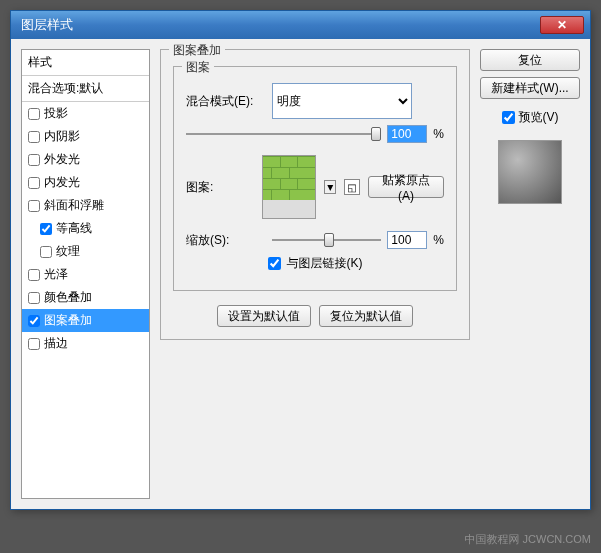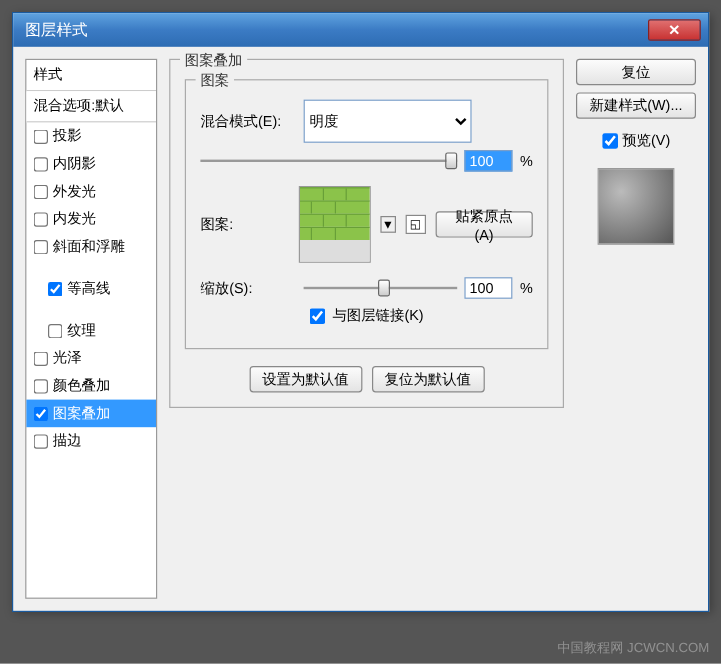--- a/index.html
+++ b/index.html
@@ -2,26 +2,26 @@
 <html><head>
 <meta charset="utf-8">
 <style>
 * { box-sizing: border-box; margin: 0; padding: 0; font-family: 'Microsoft YaHei', SimSun, sans-serif; font-size: 12px; }
 body { background: #555; padding: 10px; }
 .window { width: 581px; height: 500px; background: #f0f0f0; border: 1px solid #1a5a9e; box-shadow: 2px 2px 8px rgba(0,0,0,0.3); }
 .titlebar { height: 28px; background: linear-gradient(to bottom, #5fa3e0, #3b7bc4 50%, #2d6cb3); display: flex; align-items: center; justify-content: space-between; padding: 0 6px; color: #fff; }
 .titlebar-text { font-size: 13px; padding-left: 4px; }
 .close-btn { width: 44px; height: 18px; background: linear-gradient(to bottom, #e07070, #c83232); border: 1px solid #8a2020; border-radius: 2px; display: flex; align-items: center; justify-content: center; color: #fff; font-weight: bold; cursor: pointer; }
 .content { display: flex; padding: 10px; gap: 10px; height: calc(100% - 28px); }
-.left-panel { width: 110px; border: 1px solid #999; background: #fff; }
+.left-panel { width: 129px; border: 1px solid #999; background: #fff; }
 .styles-hdr { padding: 4px 6px; border-bottom: 1px solid #ccc; }
 .blend-hdr { padding: 4px 6px; border-bottom: 1px solid #ccc; background: #fff; }
 .style-list { }
 .style-item { padding: 3px 6px; display: flex; align-items: center; gap: 4px; cursor: pointer; }
-.style-item.indent { padding-left: 18px; margin-top: 12px; }
+.style-item.indent { padding-left: 18px; }
 .style-item.selected { background: #3399ff; color: #fff; }
 .style-item input[type="checkbox"] { width: 12px; height: 12px; }
 .center-panel { flex: 1; position: relative; }
 .fieldset { border: 1px solid #aaa; padding: 10px 12px 12px; position: relative; }
 .legend { position: absolute; top: -8px; left: 8px; background: #f0f0f0; padding: 0 4px; color: #333; }
 .inner-fieldset { margin-top: 6px; }
 .row { display: flex; align-items: center; margin: 6px 0; gap: 6px; }
 .label { width: 80px; }
 select { width: 140px; height: 36px; border: 1px solid #7a9ec9; background: #fff; }
 .slider { flex: 1; height: 18px; position: relative; }

